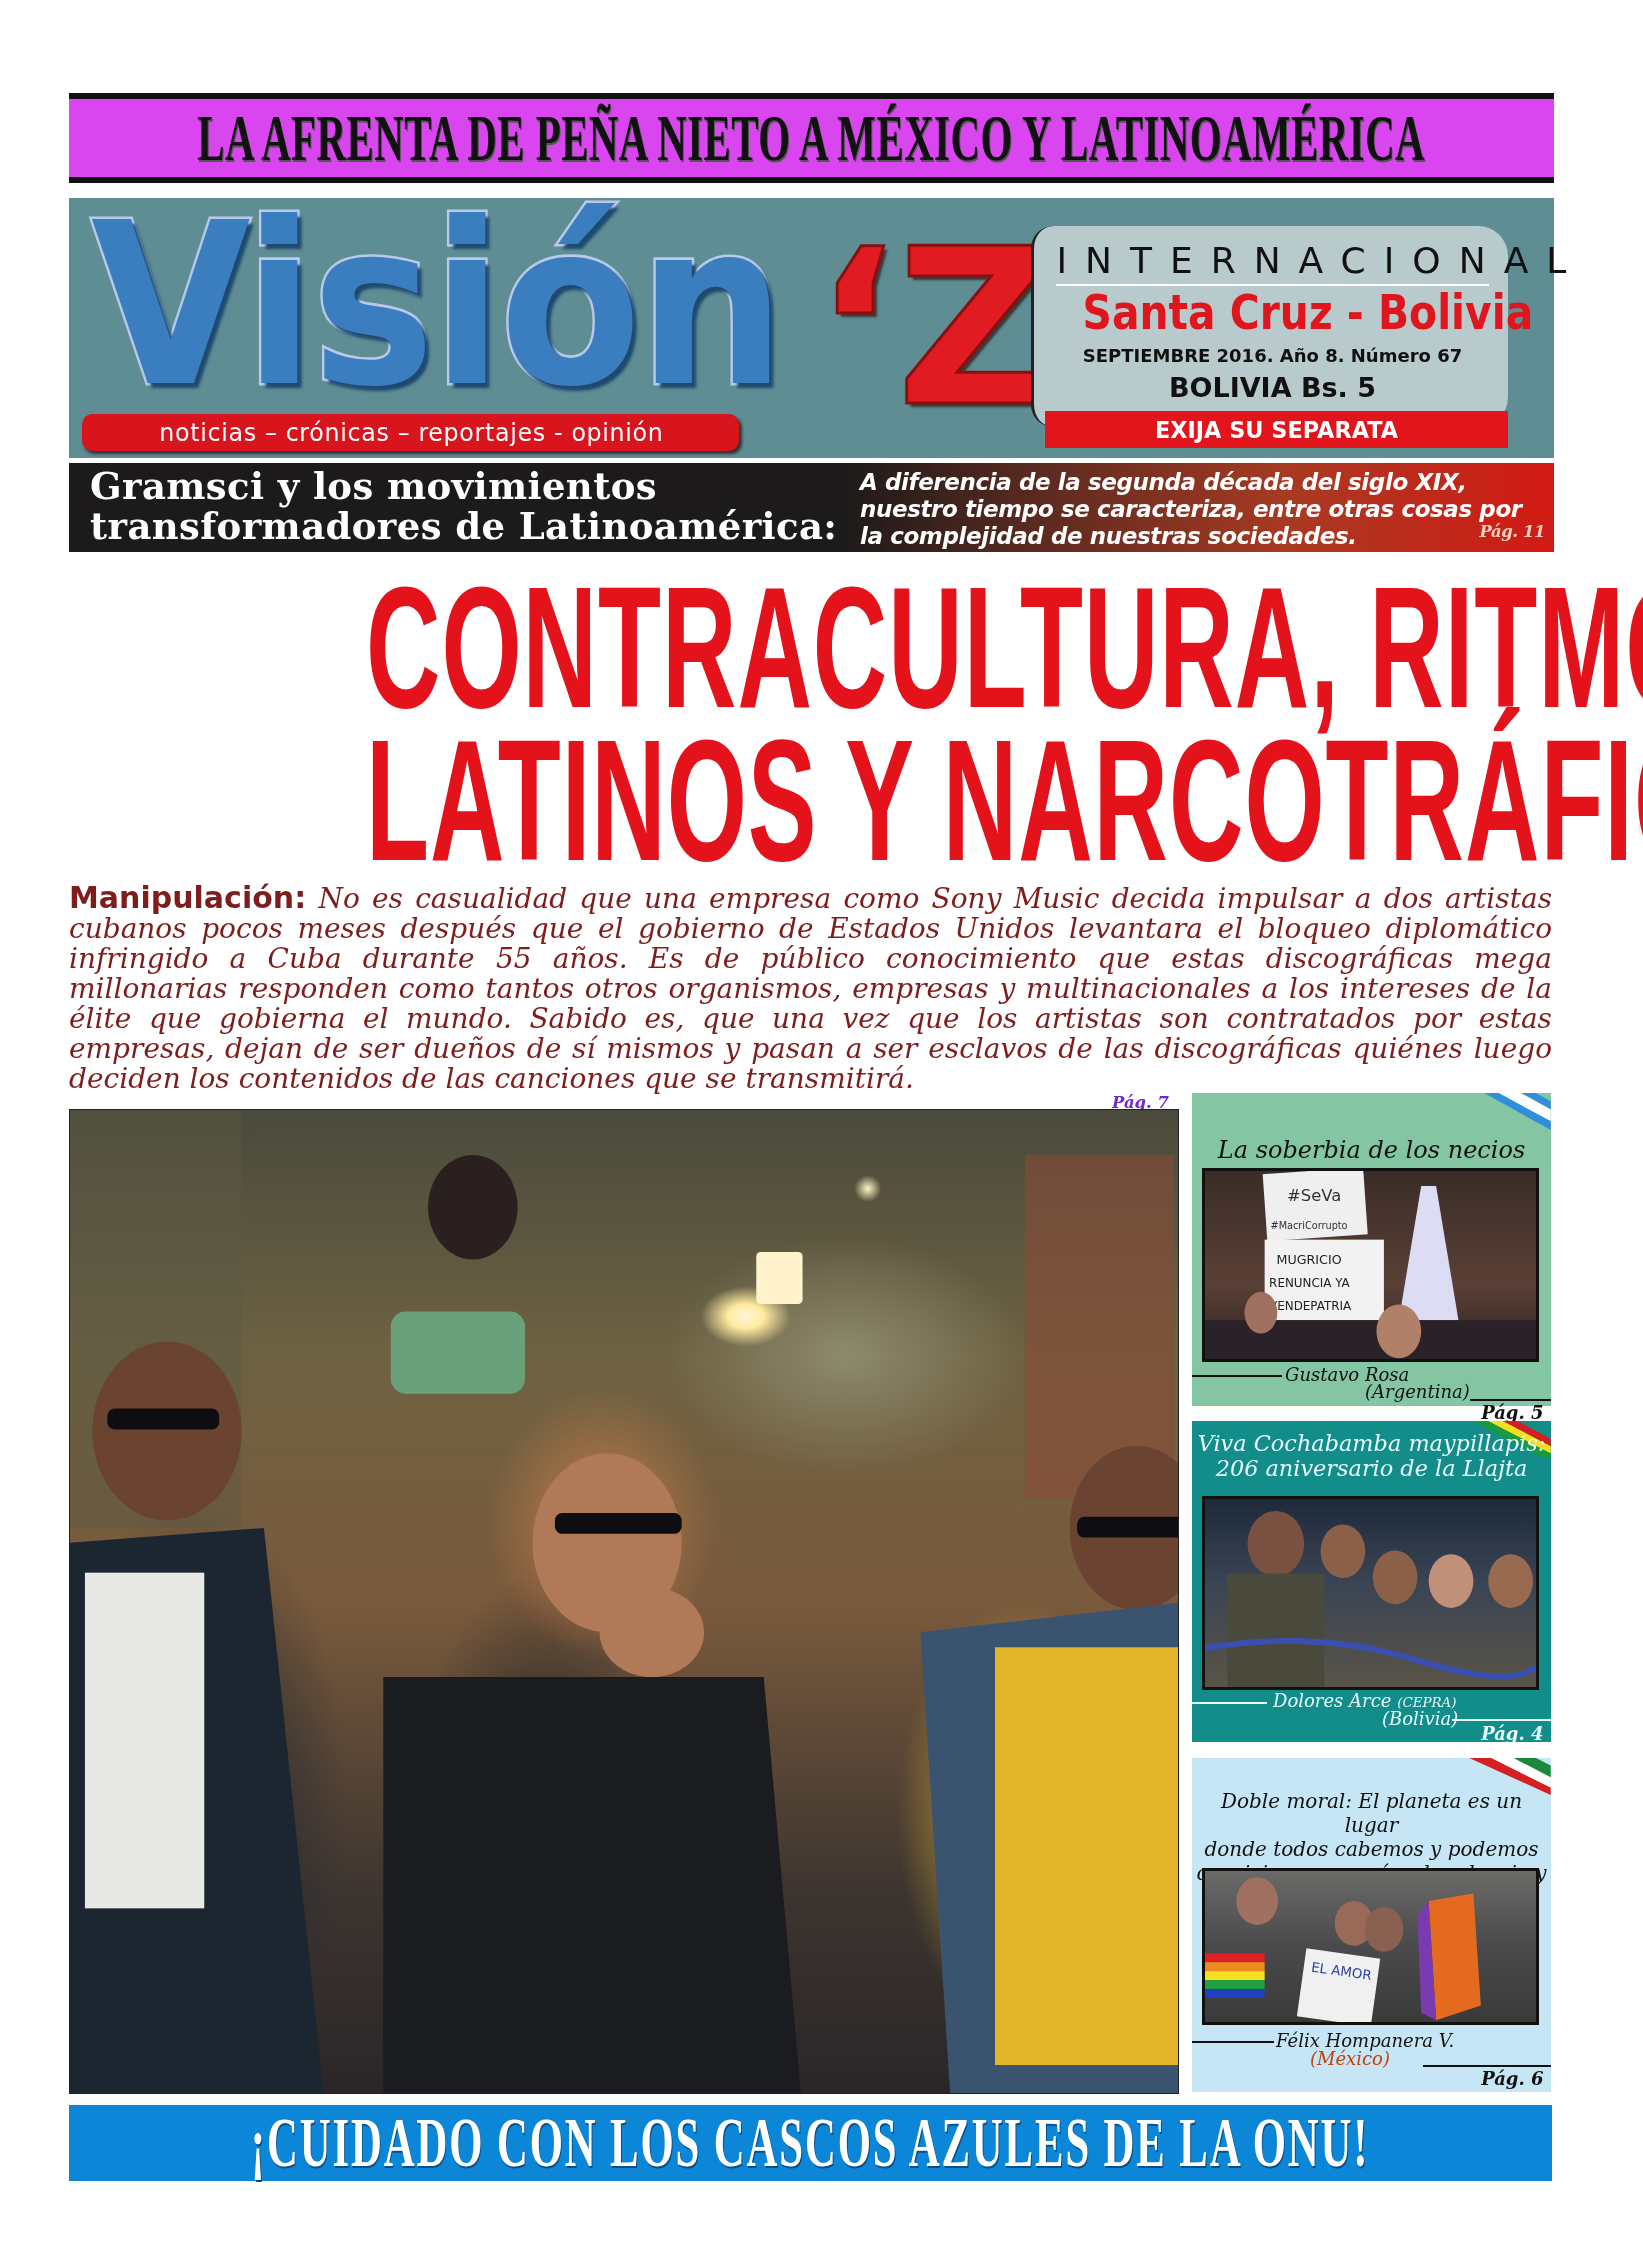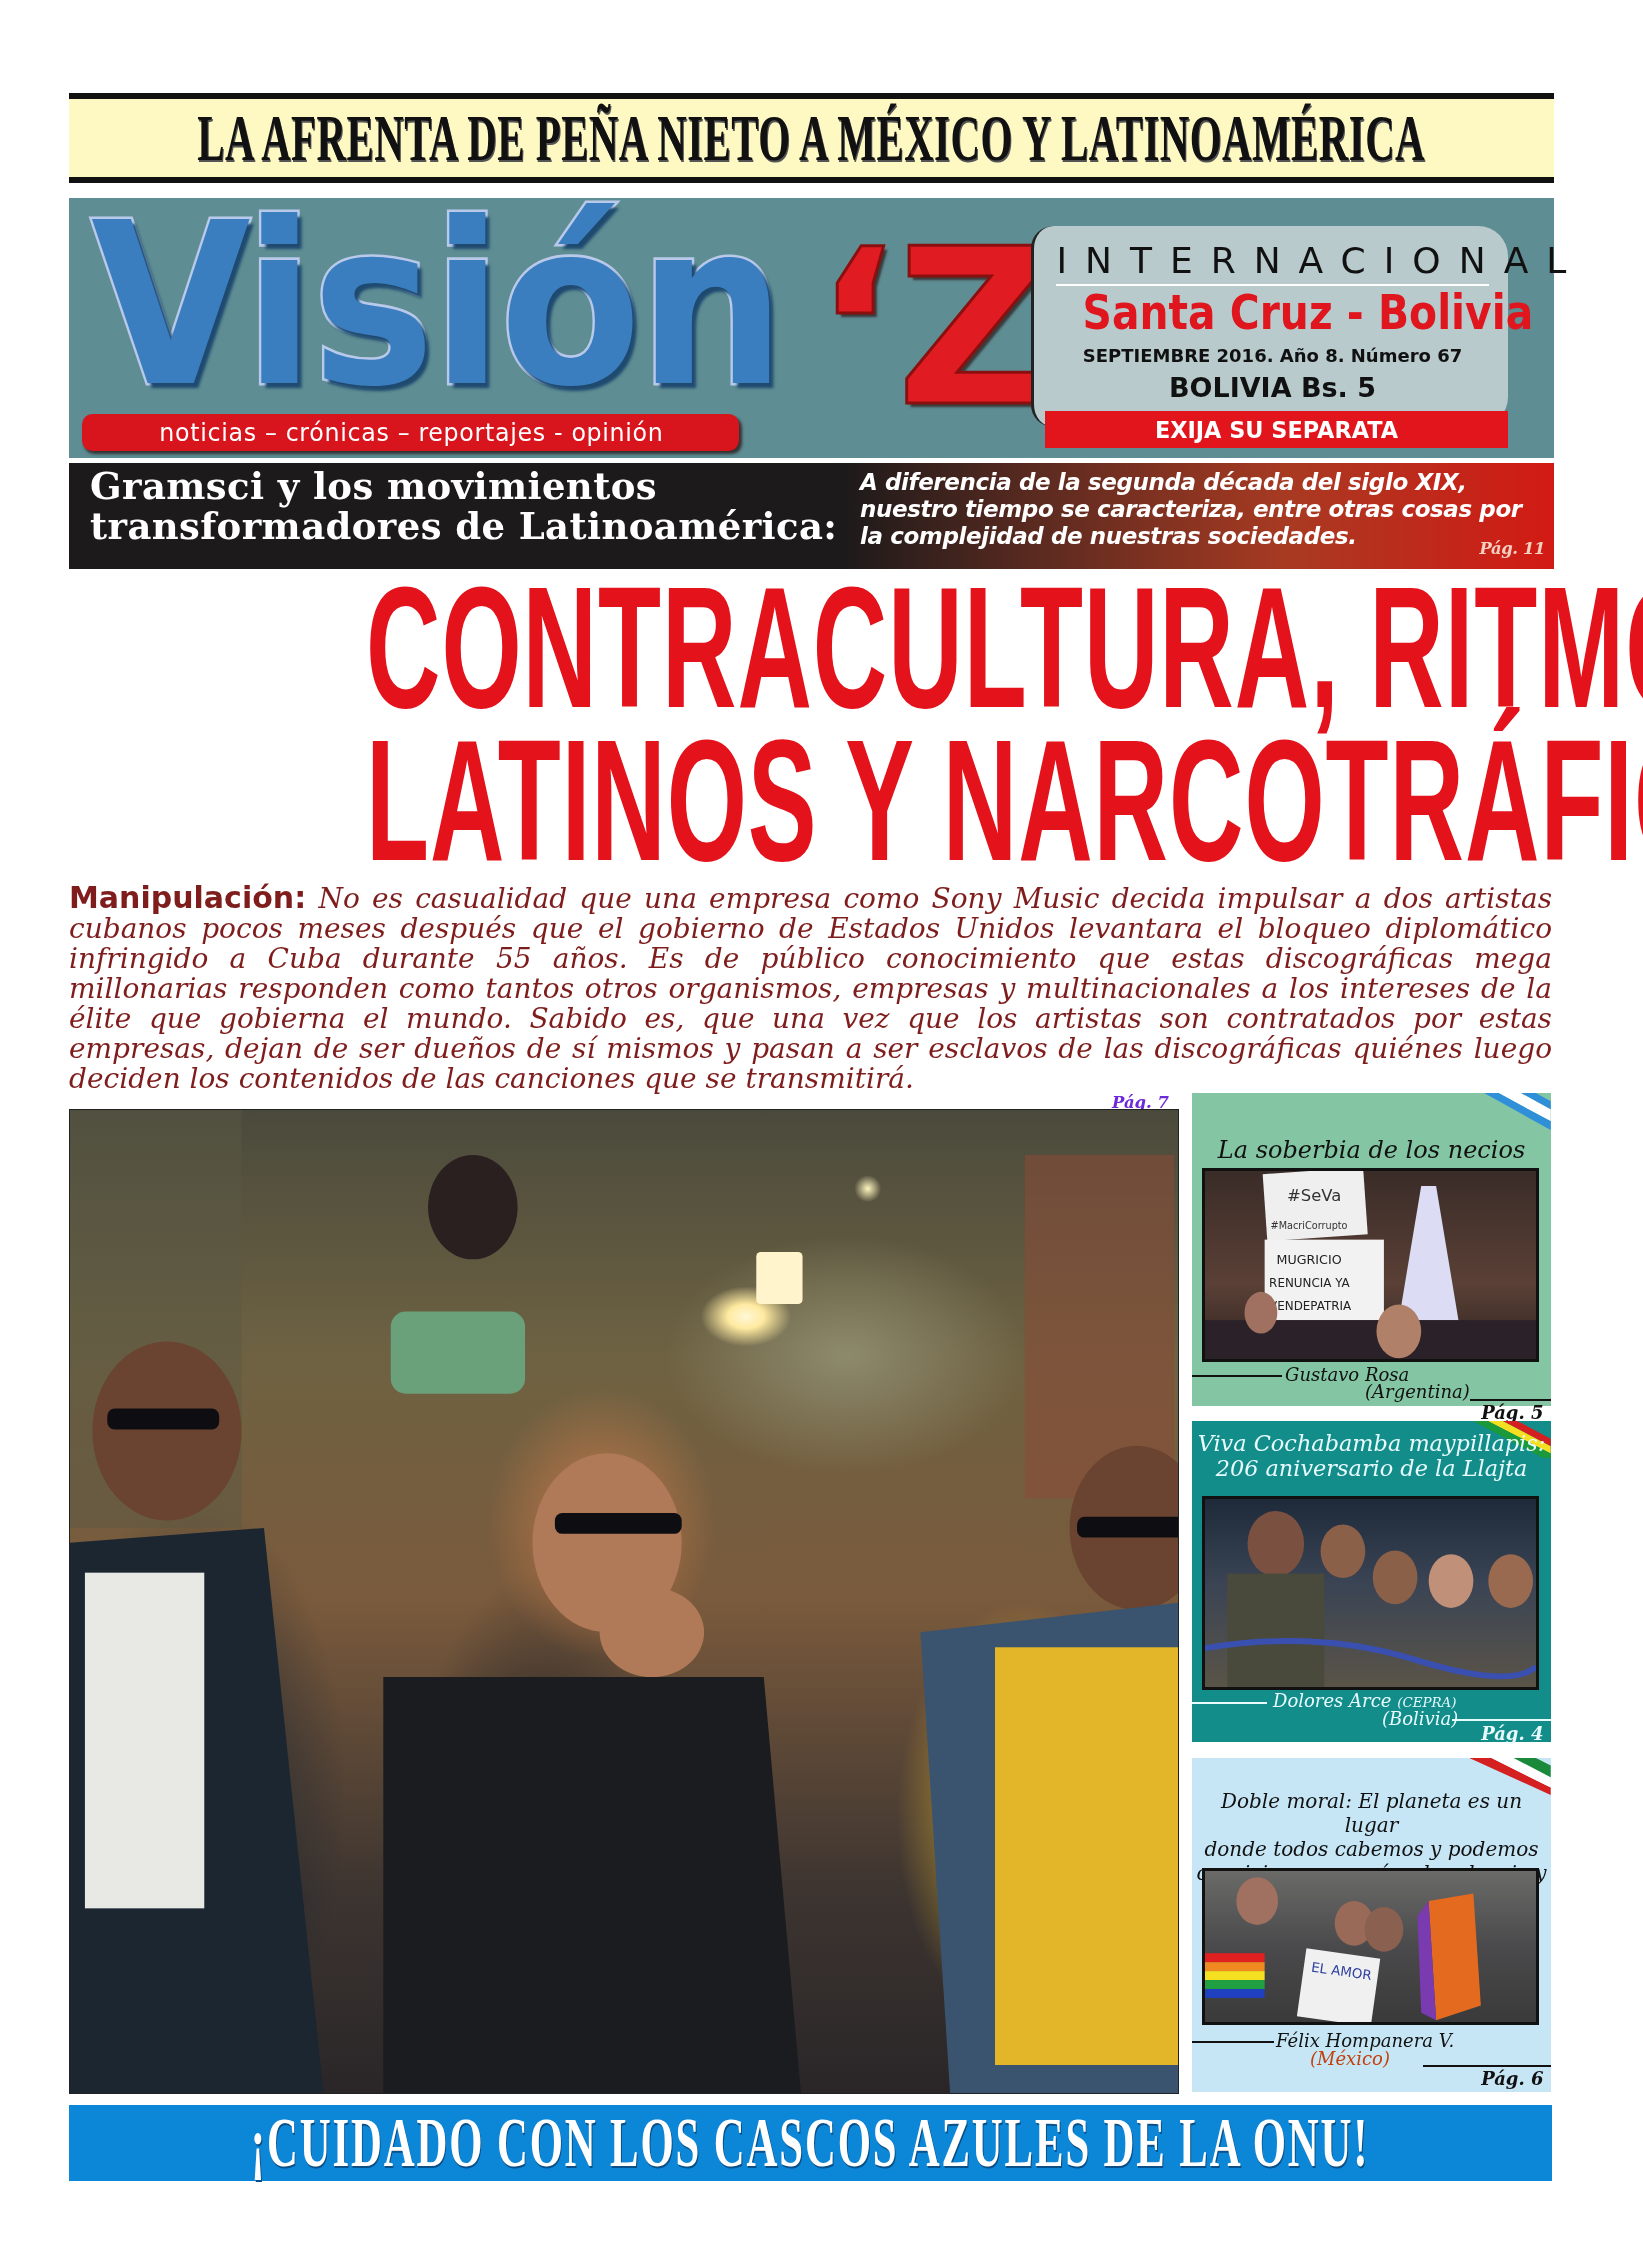--- a/index.html
+++ b/index.html
@@ -4,21 +4,21 @@
 <style>
   * { box-sizing: border-box; margin: 0; padding: 0; }
   html, body { width: 1644px; height: 2261px; background: #ffffff; overflow: hidden; }
   body { position: relative; font-family: "DejaVu Serif", serif; color: #111; }
 
   .abs { position: absolute; }
 
   
   #top-banner {
     left: 69px; top: 93px; width: 1485px; height: 90px;
-    background: #fef9c3;
+    background: #d946ef;
     border-top: 6px solid #111; border-bottom: 6px solid #111;
     display: flex; align-items: center; justify-content: center;
   }
   #top-banner span {
     font-family: "Liberation Serif", serif; font-weight: 900;
     font-size: 66px; letter-spacing: 0.7px; color: #111;
     transform: scaleX(0.62); transform-origin: center; white-space: nowrap;
     display: inline-block; text-shadow: 1.5px 1.5px 0 #555;
   }
 
@@ -83,21 +83,21 @@
   #separata {
     position: absolute; left: 976px; top: 213px; width: 463px; height: 37px;
     background: #e2151d; display: flex; align-items: center; justify-content: center;
   }
   #separata span {
     font-family: "DejaVu Sans", sans-serif; font-size: 22.4px; font-weight: 700; color: #fff;
   }
 
   
   #gramsci-bar {
-    left: 69px; top: 463px; width: 1485px; height: 106px;
+    left: 69px; top: 463px; width: 1485px; height: 89px;
     background: linear-gradient(90deg, #1c1a1a 0%, #1c1a1a 52%, #5a2a20 65%, #a83a22 82%, #d31a14 100%);
     display: flex;
   }
   #gramsci-title {
     width: 791px; padding-left: 21px; padding-top: 3px;
     font-family: "DejaVu Serif", serif; font-weight: 700; color: #fff;
     font-size: 37px; line-height: 40px; letter-spacing: 0.4px;
   }
   #gramsci-desc {
     flex: 1; padding-top: 6px; padding-right: 12px; position: relative;

